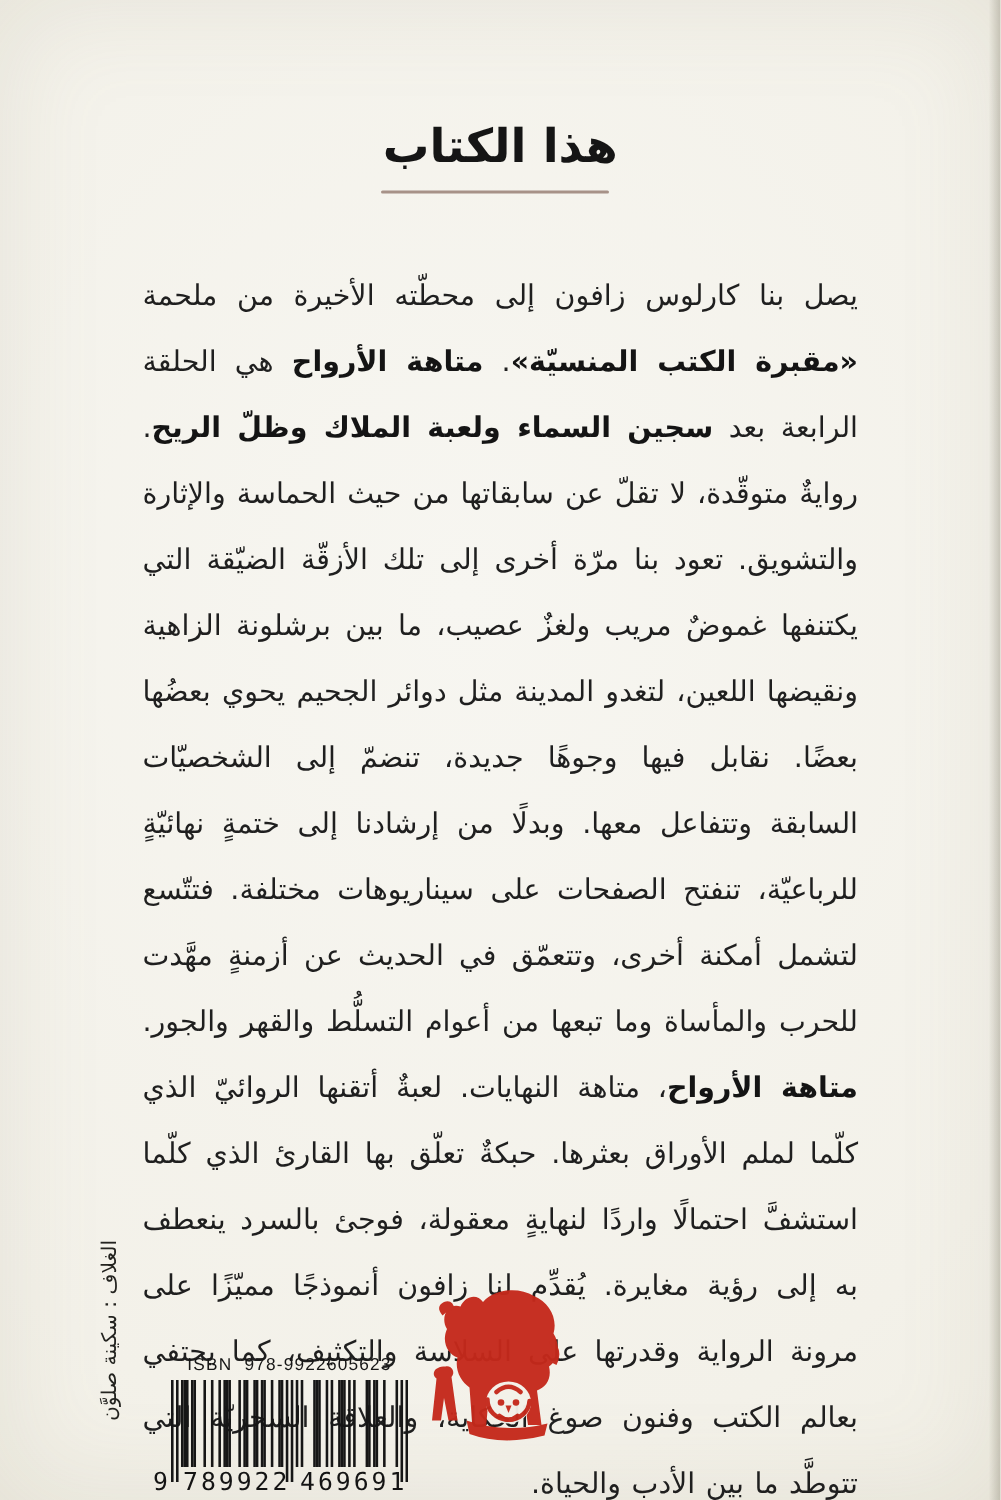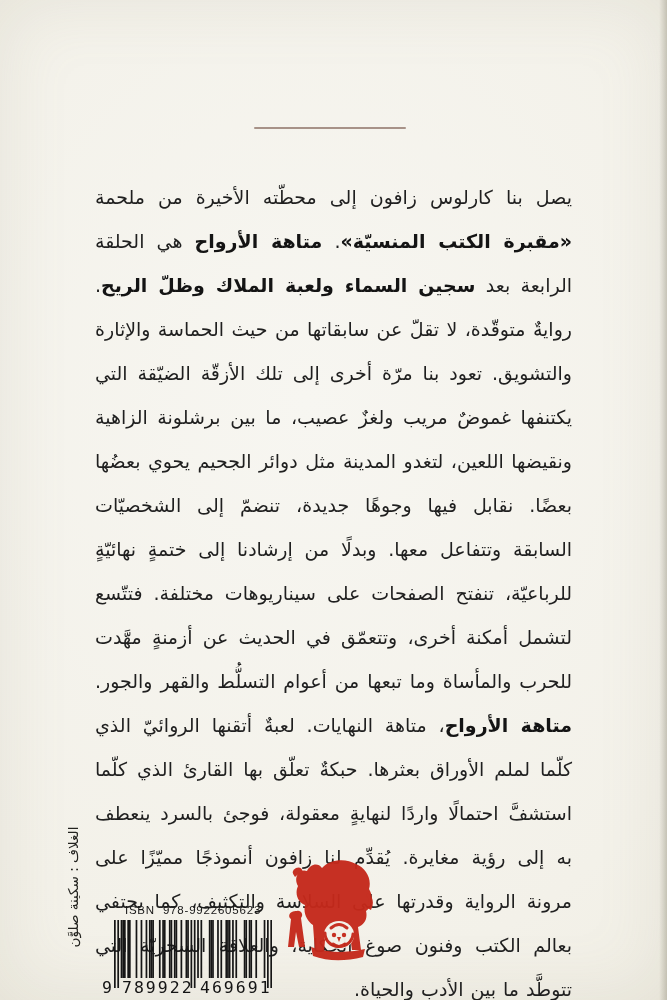--- a/index.html
+++ b/index.html
@@ -60,20 +60,21 @@
   .bc-first{left:2px;}
   .bc-g1{left:22px;width:64px;letter-spacing:2px;}
   .bc-g2{left:100px;width:64px;text-align:center;letter-spacing:2px;}
   .stamp-logo{position:absolute;left:283px;top:855px;width:95px;height:107px;opacity:.96;}
 </style>
 </head>
 <body>
 
 <div class="cover">
 
+  <h1 class="page-title">هذا الكتاب</h1>
   <div class="title-rule"></div>
 
   <p class="body-text"><span>يصل بنا كارلوس زافون إلى محطّته الأخيرة من ملحمة </span><b>«مقبرة الكتب المنسيّة»</b><span>. </span><b>متاهة الأرواح</b><span> هي الحلقة الرابعة بعد </span><b>سجين السماء ولعبة الملاك وظلّ الريح</b><span>. روايةٌ متوقّدة، لا تقلّ عن سابقاتها من حيث الحماسة والإثارة والتشويق. تعود بنا مرّة أخرى إلى تلك الأزقّة الضيّقة التي يكتنفها غموضٌ مريب ولغزٌ عصيب، ما بين برشلونة الزاهية ونقيضها اللعين، لتغدو المدينة مثل دوائر الجحيم يحوي بعضُها بعضًا. نقابل فيها وجوهًا جديدة، تنضمّ إلى الشخصيّات السابقة وتتفاعل معها. وبدلًا من إرشادنا إلى ختمةٍ نهائيّةٍ للرباعيّة، تنفتح الصفحات على سيناريوهات مختلفة. فتتّسع لتشمل أمكنة أخرى، وتتعمّق في الحديث عن أزمنةٍ مهَّدت للحرب والمأساة وما تبعها من أعوام التسلُّط والقهر والجور. </span><b>متاهة الأرواح</b><span>، متاهة النهايات. لعبةٌ أتقنها الروائيّ الذي كلّما لملم الأوراق بعثرها. حبكةٌ تعلّق بها القارئ الذي كلّما استشفَّ احتمالًا واردًا لنهايةٍ معقولة، فوجئ بالسرد ينعطف به إلى رؤية مغايرة. يُقدِّم لنا زافون أنموذجًا مميّزًا على مرونة الرواية وقدرتها على السلاسة والتكثيف، كما يحتفي بعالم الكتب وفنون صوغ الحكاية، والعلاقة السحريّة التي تتوطَّد ما بين الأدب والحياة.</span></p>
 
   <div class="cover-credit">الغلاف : سكينة صلوَّن</div>
 
   <div class="barcode-block">
     <div class="isbn-label">ISBN  978-9922605623</div>
     <svg id="barcode" class="bars" width="158" height="70" viewBox="0 0 158 70" xmlns="http://www.w3.org/2000/svg">
         <rect x="0.00" y="0" width="1.71" height="68"></rect>

